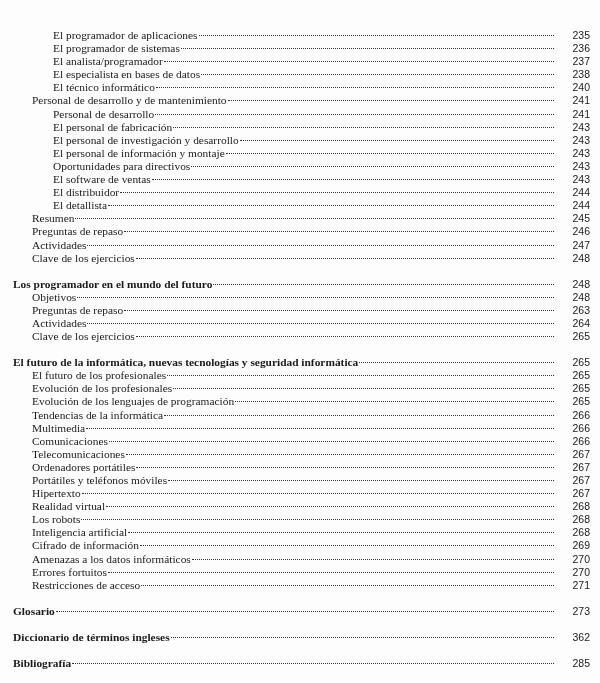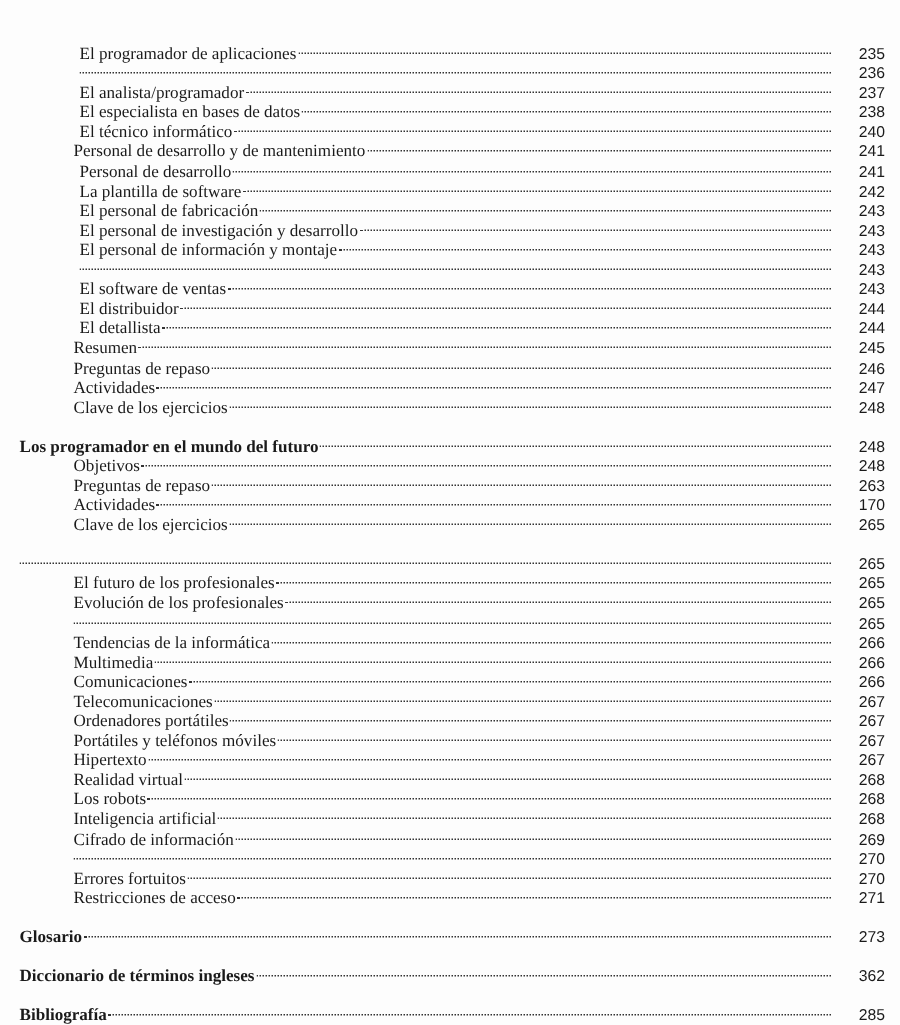--- a/index.html
+++ b/index.html
@@ -51,37 +51,38 @@
     }
     .entry .page {
       flex: 0 0 24px;
       text-align: right;
       font-family: "Liberation Sans", "DejaVu Sans", sans-serif;
       font-size: 10.5px;
       margin-right: 10px;
     }
     .lvl0 { padding-left: 13px; }
     .lvl0 .title { font-weight: bold; }
-    .lvl1 { padding-left: 49px; }
+    .lvl1 { padding-left: 32px; }
     .lvl2 { padding-left: 53px; }
     .gap { height: 13px; }
     .top-gap { height: 16px; }
   </style>
 </head>
 <body>
 
 <div id="toc">
     <div class="top-gap"></div>
     <div>
       <div class="entry lvl2">
         <span class="title">El programador de aplicaciones</span>
         <span class="leader"></span>
         <span class="page">235</span>
       </div>
       <div class="entry lvl2">
+        <span class="title">El programador de sistemas</span>
         <span class="leader"></span>
         <span class="page">236</span>
       </div>
       <div class="entry lvl2">
         <span class="title">El analista/programador</span>
         <span class="leader"></span>
         <span class="page">237</span>
       </div>
       <div class="entry lvl2">
         <span class="title">El especialista en bases de datos</span>
@@ -97,40 +98,36 @@
         <span class="title">Personal de desarrollo y de mantenimiento</span>
         <span class="leader"></span>
         <span class="page">241</span>
       </div>
       <div class="entry lvl2">
         <span class="title">Personal de desarrollo</span>
         <span class="leader"></span>
         <span class="page">241</span>
       </div>
       <div class="entry lvl2">
-        <span class="title">La plantilla de software</span>
-        <span class="leader"></span>
-        <span class="page">242</span>
-      </div>
-      <div class="entry lvl2">
         <span class="title">El personal de fabricación</span>
         <span class="leader"></span>
         <span class="page">243</span>
       </div>
       <div class="entry lvl2">
         <span class="title">El personal de investigación y desarrollo</span>
         <span class="leader"></span>
         <span class="page">243</span>
       </div>
       <div class="entry lvl2">
         <span class="title">El personal de información y montaje</span>
         <span class="leader"></span>
         <span class="page">243</span>
       </div>
       <div class="entry lvl2">
+        <span class="title">Oportunidades para directivos</span>
         <span class="leader"></span>
         <span class="page">243</span>
       </div>
       <div class="entry lvl2">
         <span class="title">El software de ventas</span>
         <span class="leader"></span>
         <span class="page">243</span>
       </div>
       <div class="entry lvl2">
         <span class="title">El distribuidor</span>
@@ -176,45 +173,47 @@
         <span class="page">248</span>
       </div>
       <div class="entry lvl1">
         <span class="title">Preguntas de repaso</span>
         <span class="leader"></span>
         <span class="page">263</span>
       </div>
       <div class="entry lvl1">
         <span class="title">Actividades</span>
         <span class="leader"></span>
-        <span class="page">170</span>
+        <span class="page">264</span>
       </div>
       <div class="entry lvl1">
         <span class="title">Clave de los ejercicios</span>
         <span class="leader"></span>
         <span class="page">265</span>
       </div>
     </div>
     <div class="gap"></div>
     <div>
       <div class="entry lvl0">
+        <span class="title">El futuro de la informática, nuevas tecnologías y seguridad informática</span>
         <span class="leader"></span>
         <span class="page">265</span>
       </div>
       <div class="entry lvl1">
         <span class="title">El futuro de los profesionales</span>
         <span class="leader"></span>
         <span class="page">265</span>
       </div>
       <div class="entry lvl1">
         <span class="title">Evolución de los profesionales</span>
         <span class="leader"></span>
         <span class="page">265</span>
       </div>
       <div class="entry lvl1">
+        <span class="title">Evolución de los lenguajes de programación</span>
         <span class="leader"></span>
         <span class="page">265</span>
       </div>
       <div class="entry lvl1">
         <span class="title">Tendencias de la informática</span>
         <span class="leader"></span>
         <span class="page">266</span>
       </div>
       <div class="entry lvl1">
         <span class="title">Multimedia</span>
@@ -260,20 +259,21 @@
         <span class="title">Inteligencia artificial</span>
         <span class="leader"></span>
         <span class="page">268</span>
       </div>
       <div class="entry lvl1">
         <span class="title">Cifrado de información</span>
         <span class="leader"></span>
         <span class="page">269</span>
       </div>
       <div class="entry lvl1">
+        <span class="title">Amenazas a los datos informáticos</span>
         <span class="leader"></span>
         <span class="page">270</span>
       </div>
       <div class="entry lvl1">
         <span class="title">Errores fortuitos</span>
         <span class="leader"></span>
         <span class="page">270</span>
       </div>
       <div class="entry lvl1">
         <span class="title">Restricciones de acceso</span>

